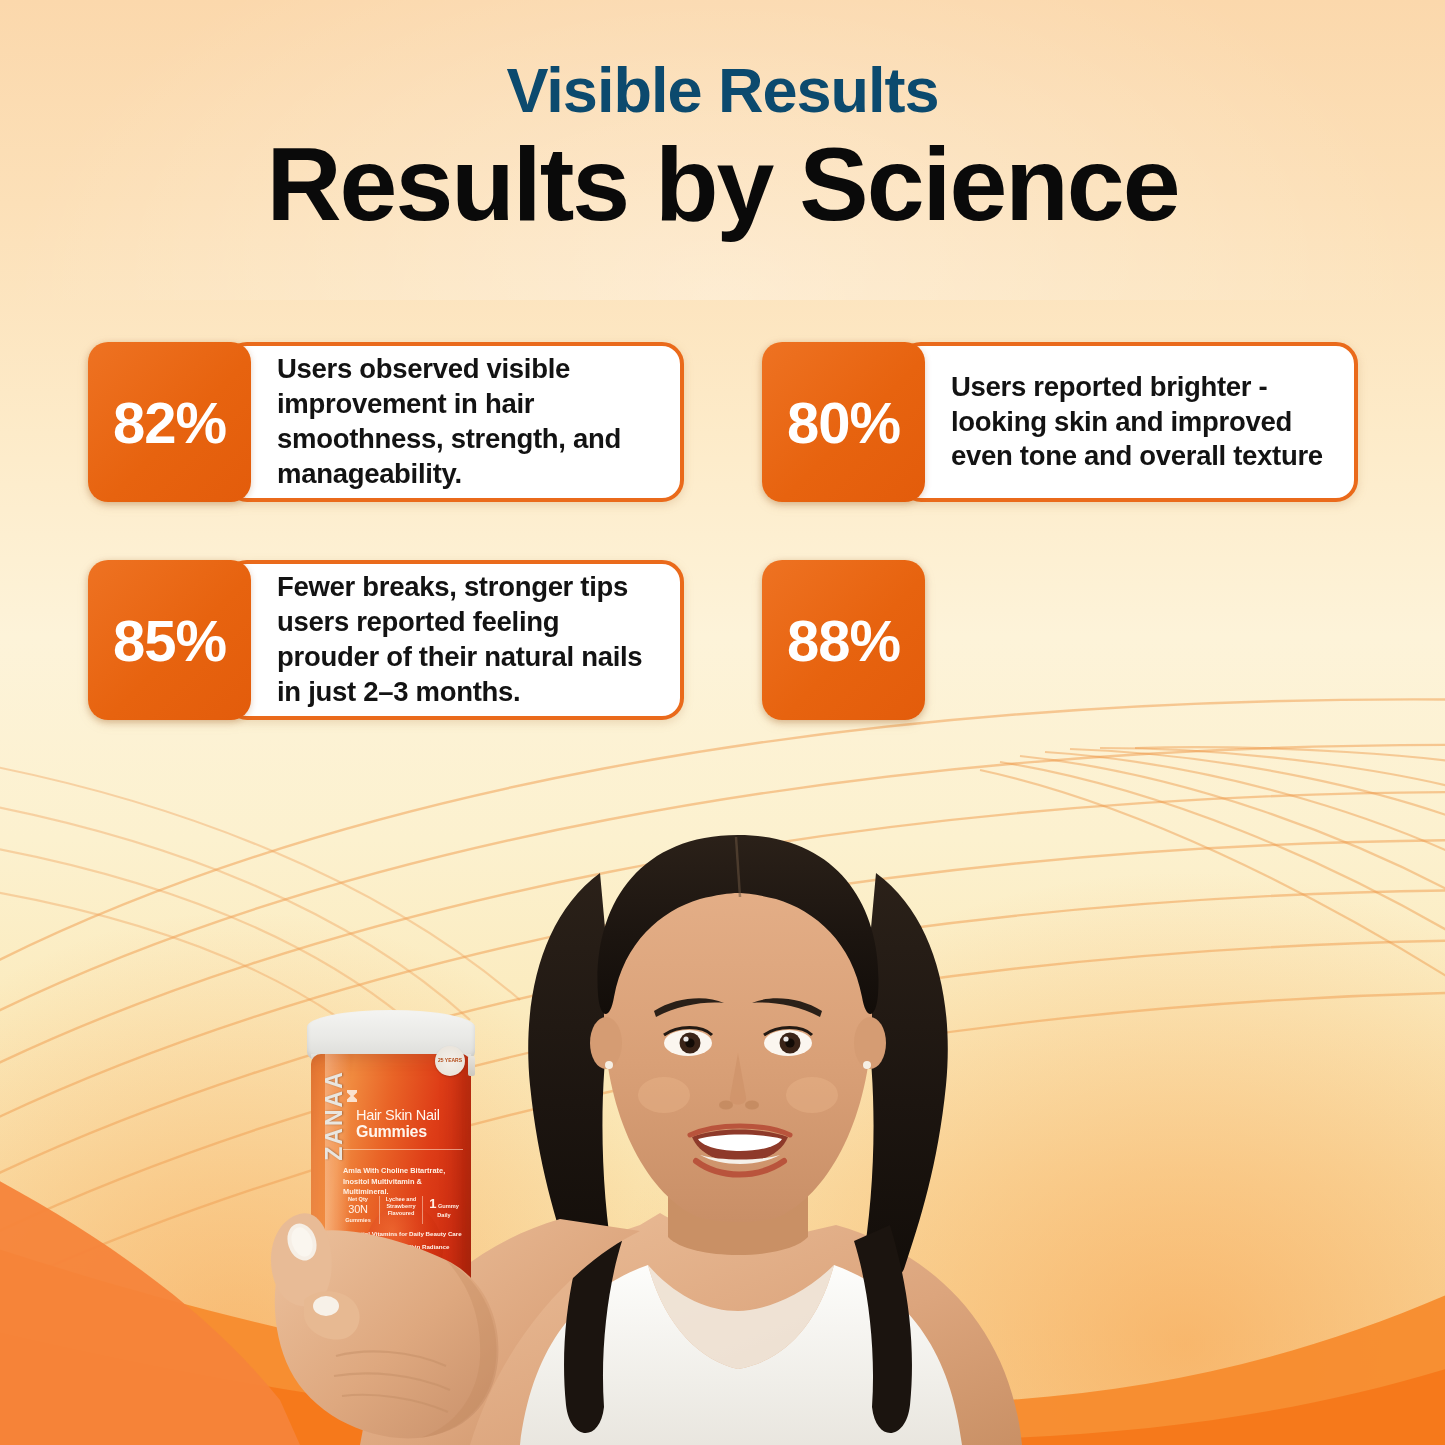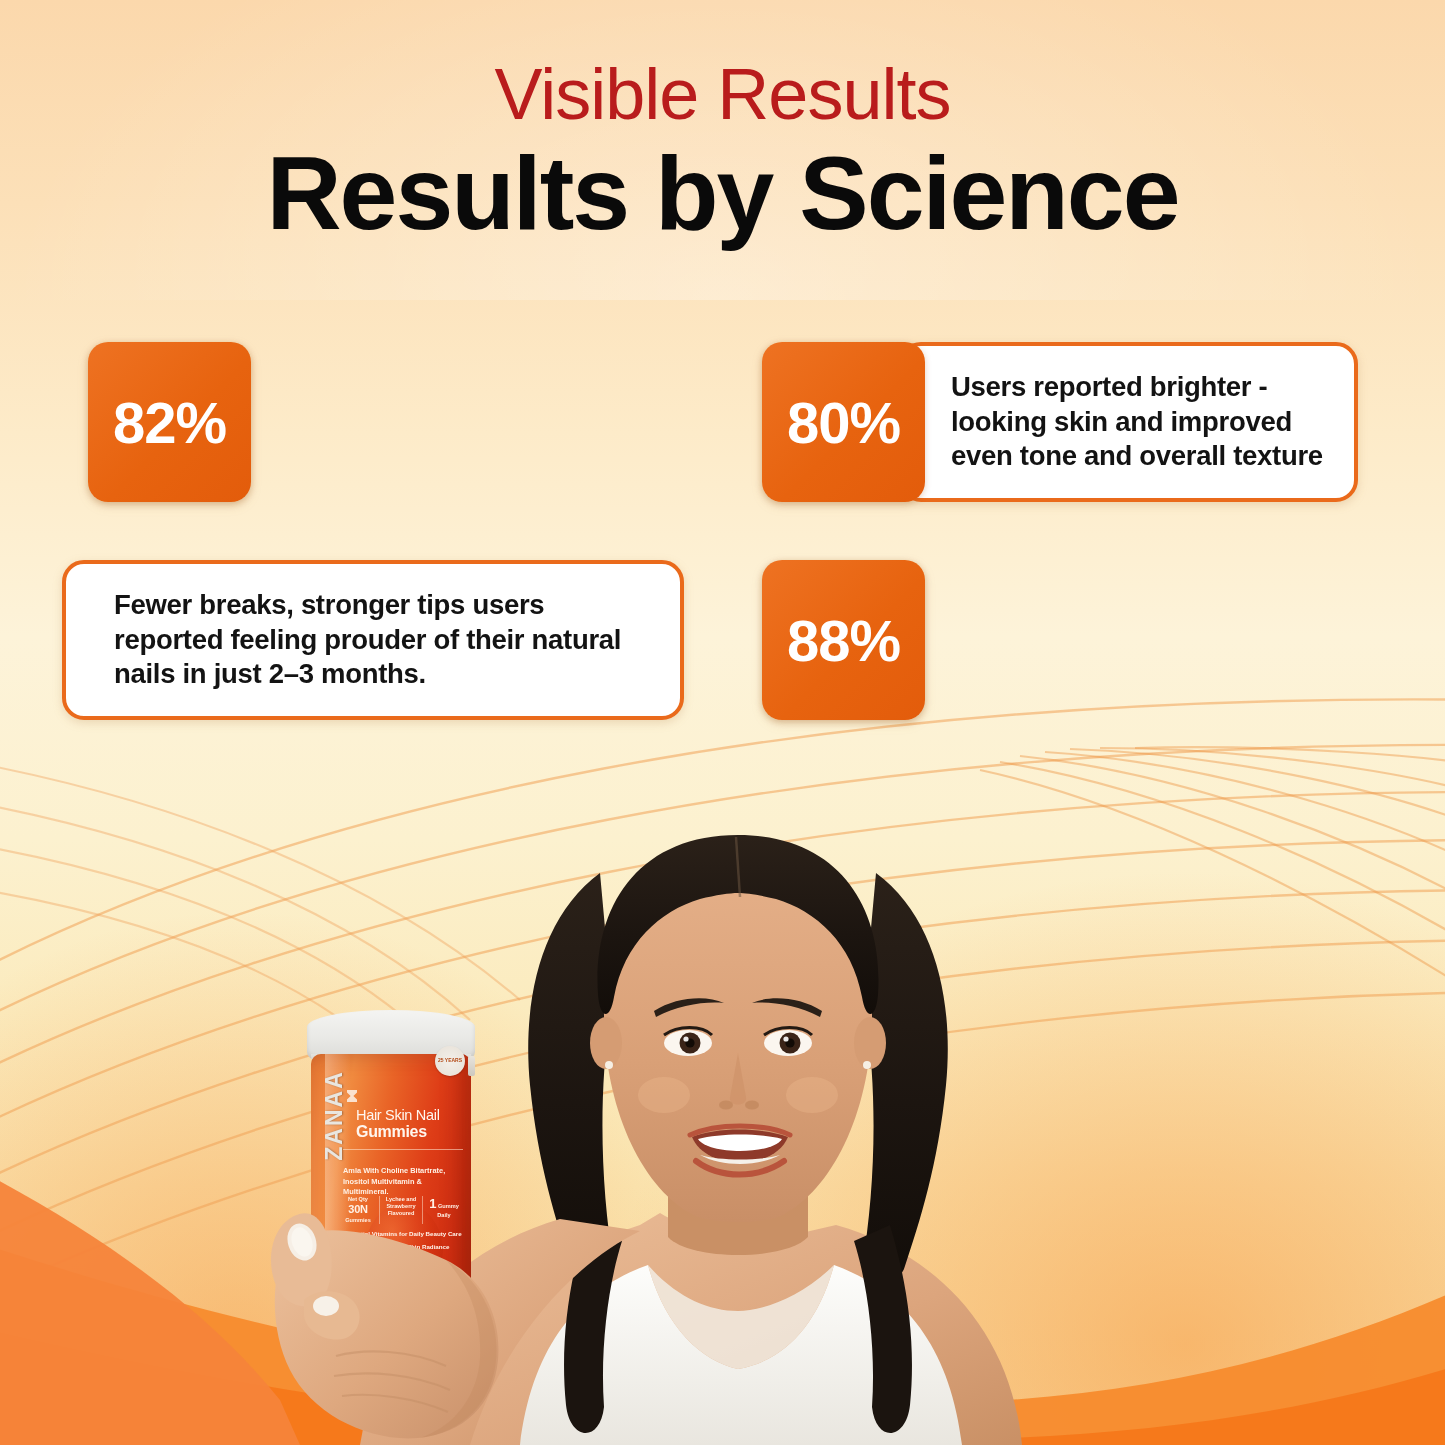--- a/index.html
+++ b/index.html
@@ -57,25 +57,25 @@
   .bands { position:absolute; inset:0; }
   .bands svg { position:absolute; inset:0; width:1445px; height:1445px; }
 
   
   .headline {
     position:absolute; left:0; top:58px; width:1445px;
     text-align:center; z-index:6;
   }
   .headline .l1 {
     display:block;
-    font-size:72px;
+    font-size:63px;
     line-height:1.02;
-    font-weight:400;
+    font-weight:700;
     letter-spacing:-1px;
-    color:#b91c1c;
+    color:#0c4a6e;
   }
   .headline .l2 {
     display:block;
     font-size:104px;
     line-height:1.12;
     font-weight:800;
     letter-spacing:-2px;
     color:#0A0A0A;
     margin-top:4px;
   }
@@ -210,21 +210,21 @@
   }
   .bottle .facts {
     position:absolute; left:32px; top:186px; width:128px;
     display:flex; align-items:stretch; color:#FFF1E6;
   }
   .bottle .facts .f {
     flex:1; text-align:center; font-size:5.6px; line-height:1.25; font-weight:700;
     padding:0 2px;
   }
   .bottle .facts .f + .f { border-left:1px solid rgba(255,230,210,.5); }
-  .bottle .facts .big { font-size:11px; font-weight:700; display:block; letter-spacing:-0.3px; }
+  .bottle .facts .big { font-size:11px; font-weight:400; display:block; letter-spacing:-0.3px; }
   .bottle .facts .one { font-size:13px; font-weight:800; }
   .bottle .bullets {
     position:absolute; left:34px; top:218px; width:128px;
     color:#FFF3EA; font-size:6.2px; line-height:2.05; font-weight:700;
   }
   .bottle .nutra {
     position:absolute; left:36px; top:276px;
     color:#FFE9DA; font-size:5.2px; letter-spacing:.6px; font-weight:600;
   }
   .bottle .gummy {
@@ -294,30 +294,34 @@
 
   <div class="headline">
     <span class="l1">Visible Results</span>
     <span class="l2">Results by Science</span>
   </div>
 
   <div class="cards">
 
     <div class="card">
       <div class="pct">82%</div>
+      <div class="body">
+        <span>Users observed visible improvement in hair smoothness, strength, and manageability.</span>
+      </div>
     </div>
 
     <div class="card">
       <div class="pct">80%</div>
       <div class="body">
         <span>Users reported brighter - looking skin and improved even tone and overall texture</span>
       </div>
     </div>
 
     <div class="card">
+      <div class="pct">85%</div>
       <div class="body">
         <span>Fewer breaks, stronger tips users reported feeling prouder of their natural nails in just 2–3 months.</span>
       </div>
     </div>
 
     <div class="card">
       <div class="pct">88%</div>
     </div>
 
   </div>

